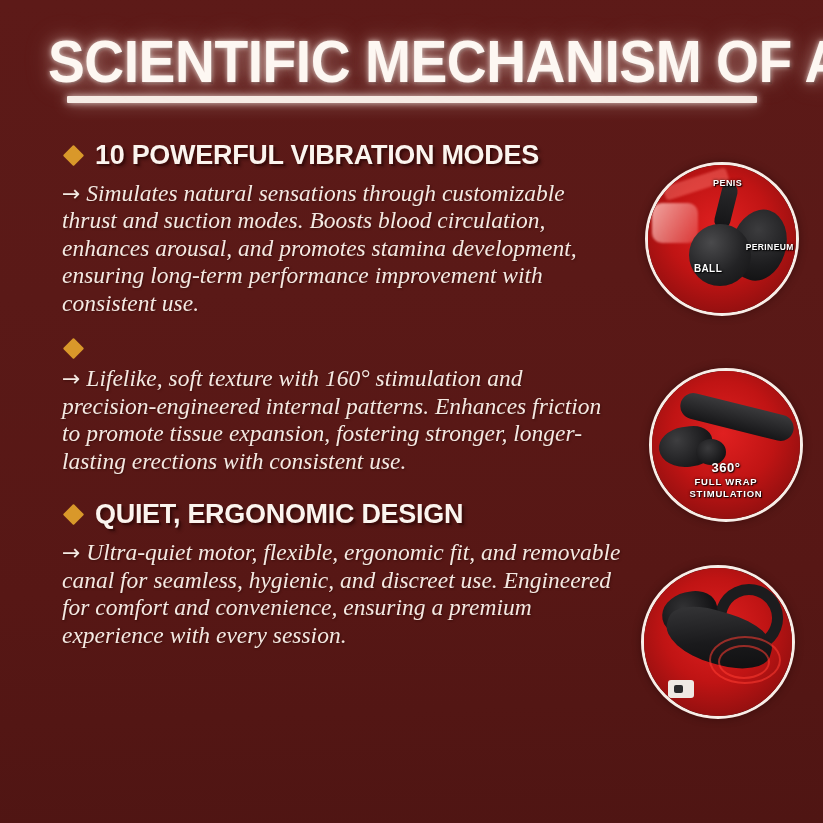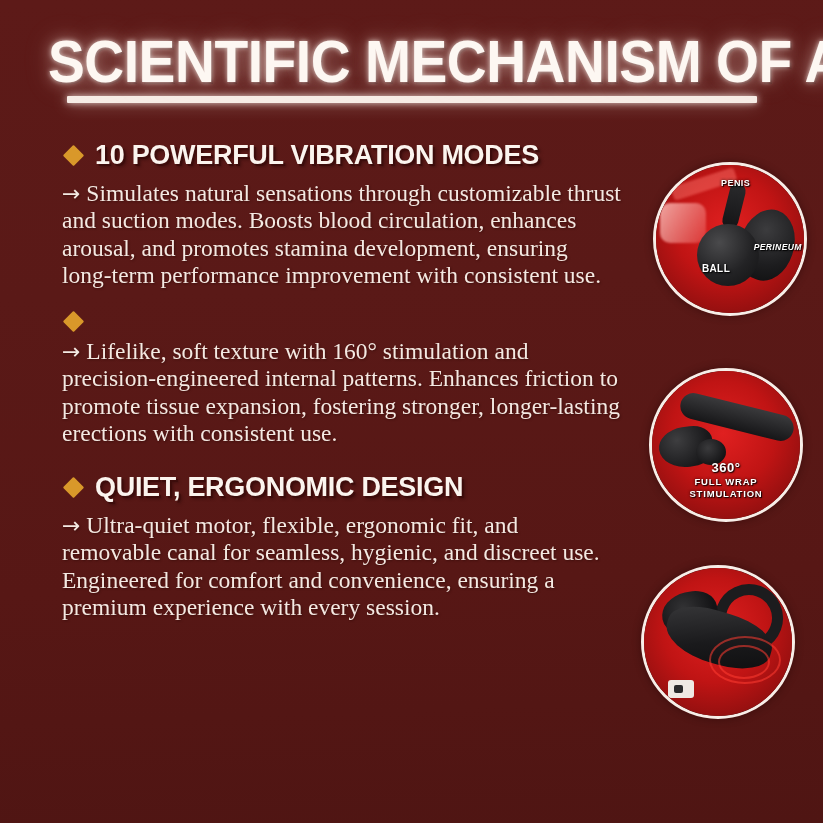--- a/index.html
+++ b/index.html
@@ -104,20 +104,21 @@
     text-shadow: 2px 2px 0 rgba(58,11,10,0.75), 3px 3px 3px rgba(40,8,7,0.5);
   }
 
   .sec-body {
     font-family: "Liberation Serif", "DejaVu Serif", serif;
     font-size: 23.5px;
     line-height: 1.17;
     color: #f4e9e2;
     max-width: 560px;
     text-shadow: 1px 1px 2px rgba(45,9,8,0.55);
+    font-style: italic;
   }
   .arrow {
     font-family: "DejaVu Sans", sans-serif;
     font-size: 22px;
   }
 
   
   .circles {
     position: absolute;
     left: 637px;
@@ -127,21 +128,21 @@
   }
   .circle {
     position: absolute;
     width: 148px;
     height: 148px;
     border-radius: 50%;
     border: 3px solid #f7eee8;
     overflow: hidden;
     box-shadow: 0 0 8px rgba(30,5,5,0.45);
   }
-  #circle-1 { top: 22px;  left: 16px; }
+  #circle-1 { top: 22px;  left: 8px; }
   #circle-2 { top: 228px; left: 12px; }
   #circle-3 { top: 425px; left: 4px; }
 
   .circle-photo {
     position: absolute;
     inset: 0;
     background: radial-gradient(circle at 48% 42%, #e02020 0%, #c01414 45%, #8d0f0f 80%, #5e0a0a 100%);
   }
   
   .p1-body {
@@ -262,21 +263,21 @@
   .cap {
     position: absolute;
     font-family: "Liberation Sans", sans-serif;
     font-weight: 700;
     color: #fff;
     text-shadow: 0 0 3px rgba(0,0,0,0.9), 1px 1px 1px rgba(0,0,0,0.85);
     letter-spacing: 0.4px;
     white-space: nowrap;
   }
   #cap-1a { left: 44%; top: 9%;  font-size: 9px; }
-  #cap-1b { left: 66%; top: 52%; font-size: 8.5px; font-style: italic; }
+  #cap-1b { left: 66%; top: 52%; font-size: 8.5px; }
   #cap-1c { left: 31%; top: 66%; font-size: 10px; }
 
   .cap-block {
     position: absolute;
     left: 0; right: 0;
     top: 60%;
     text-align: center;
   }
   .cap-deg {
     font-family: "Liberation Sans", sans-serif;

